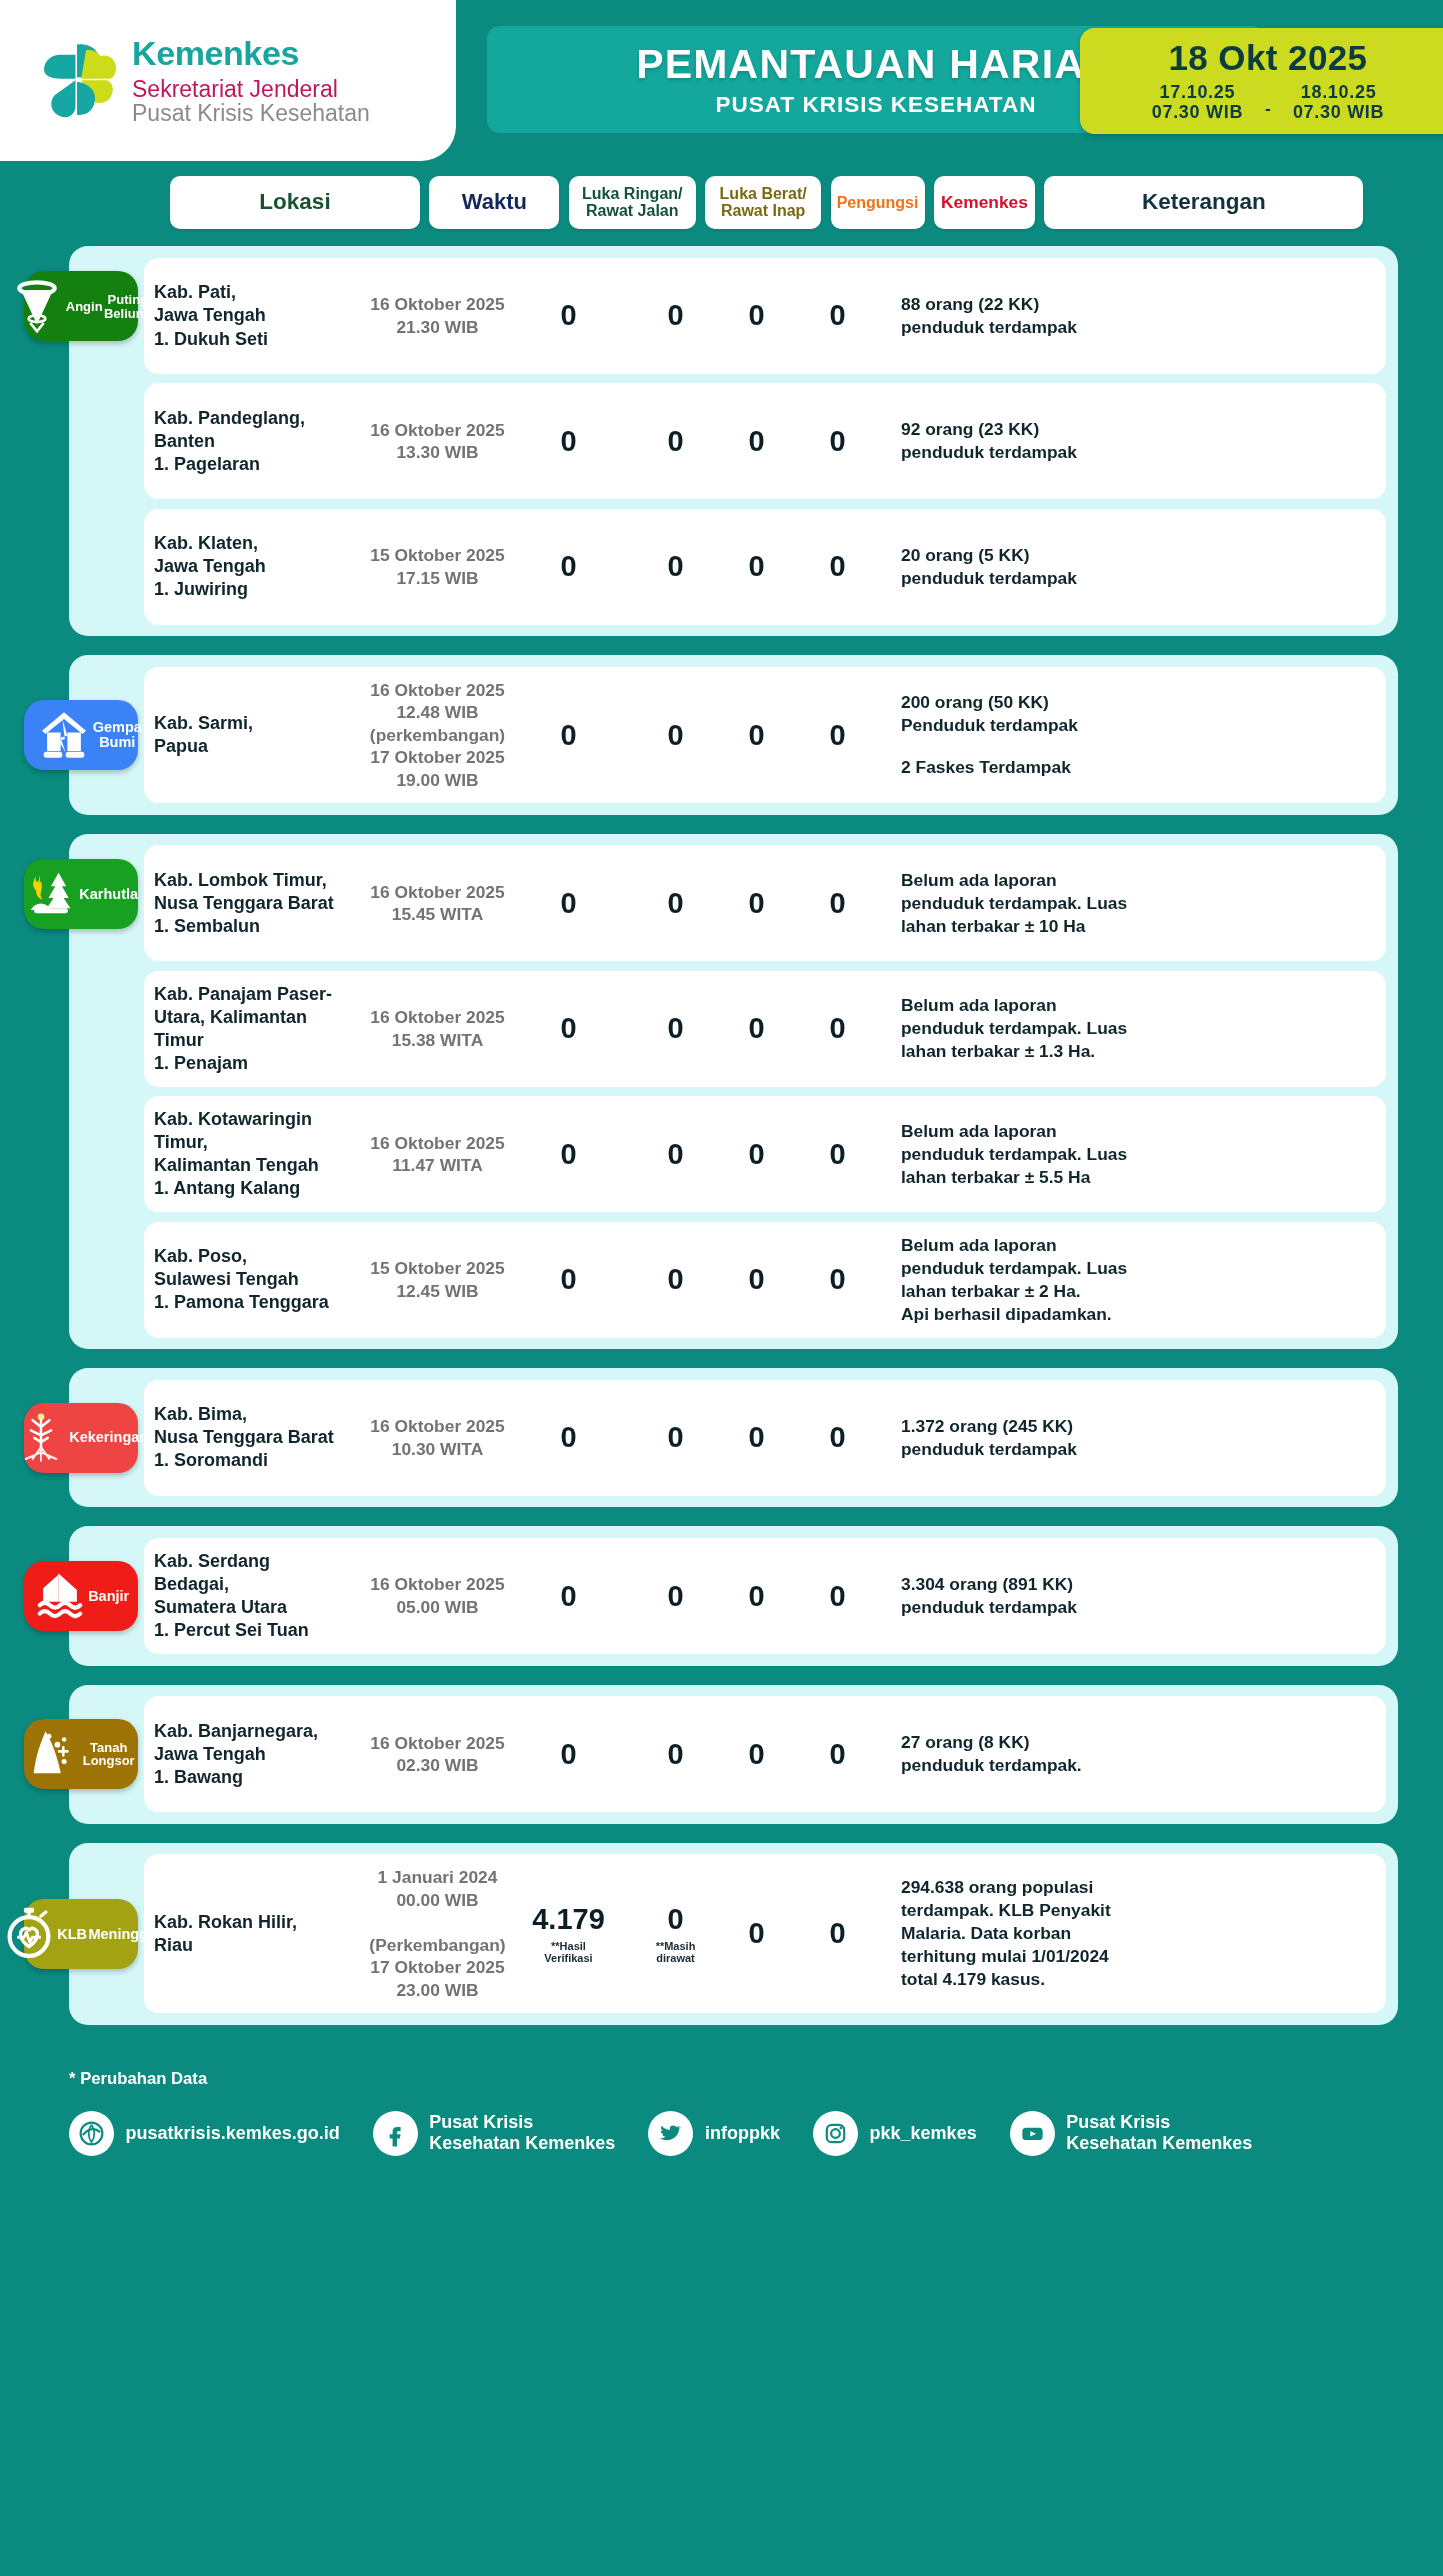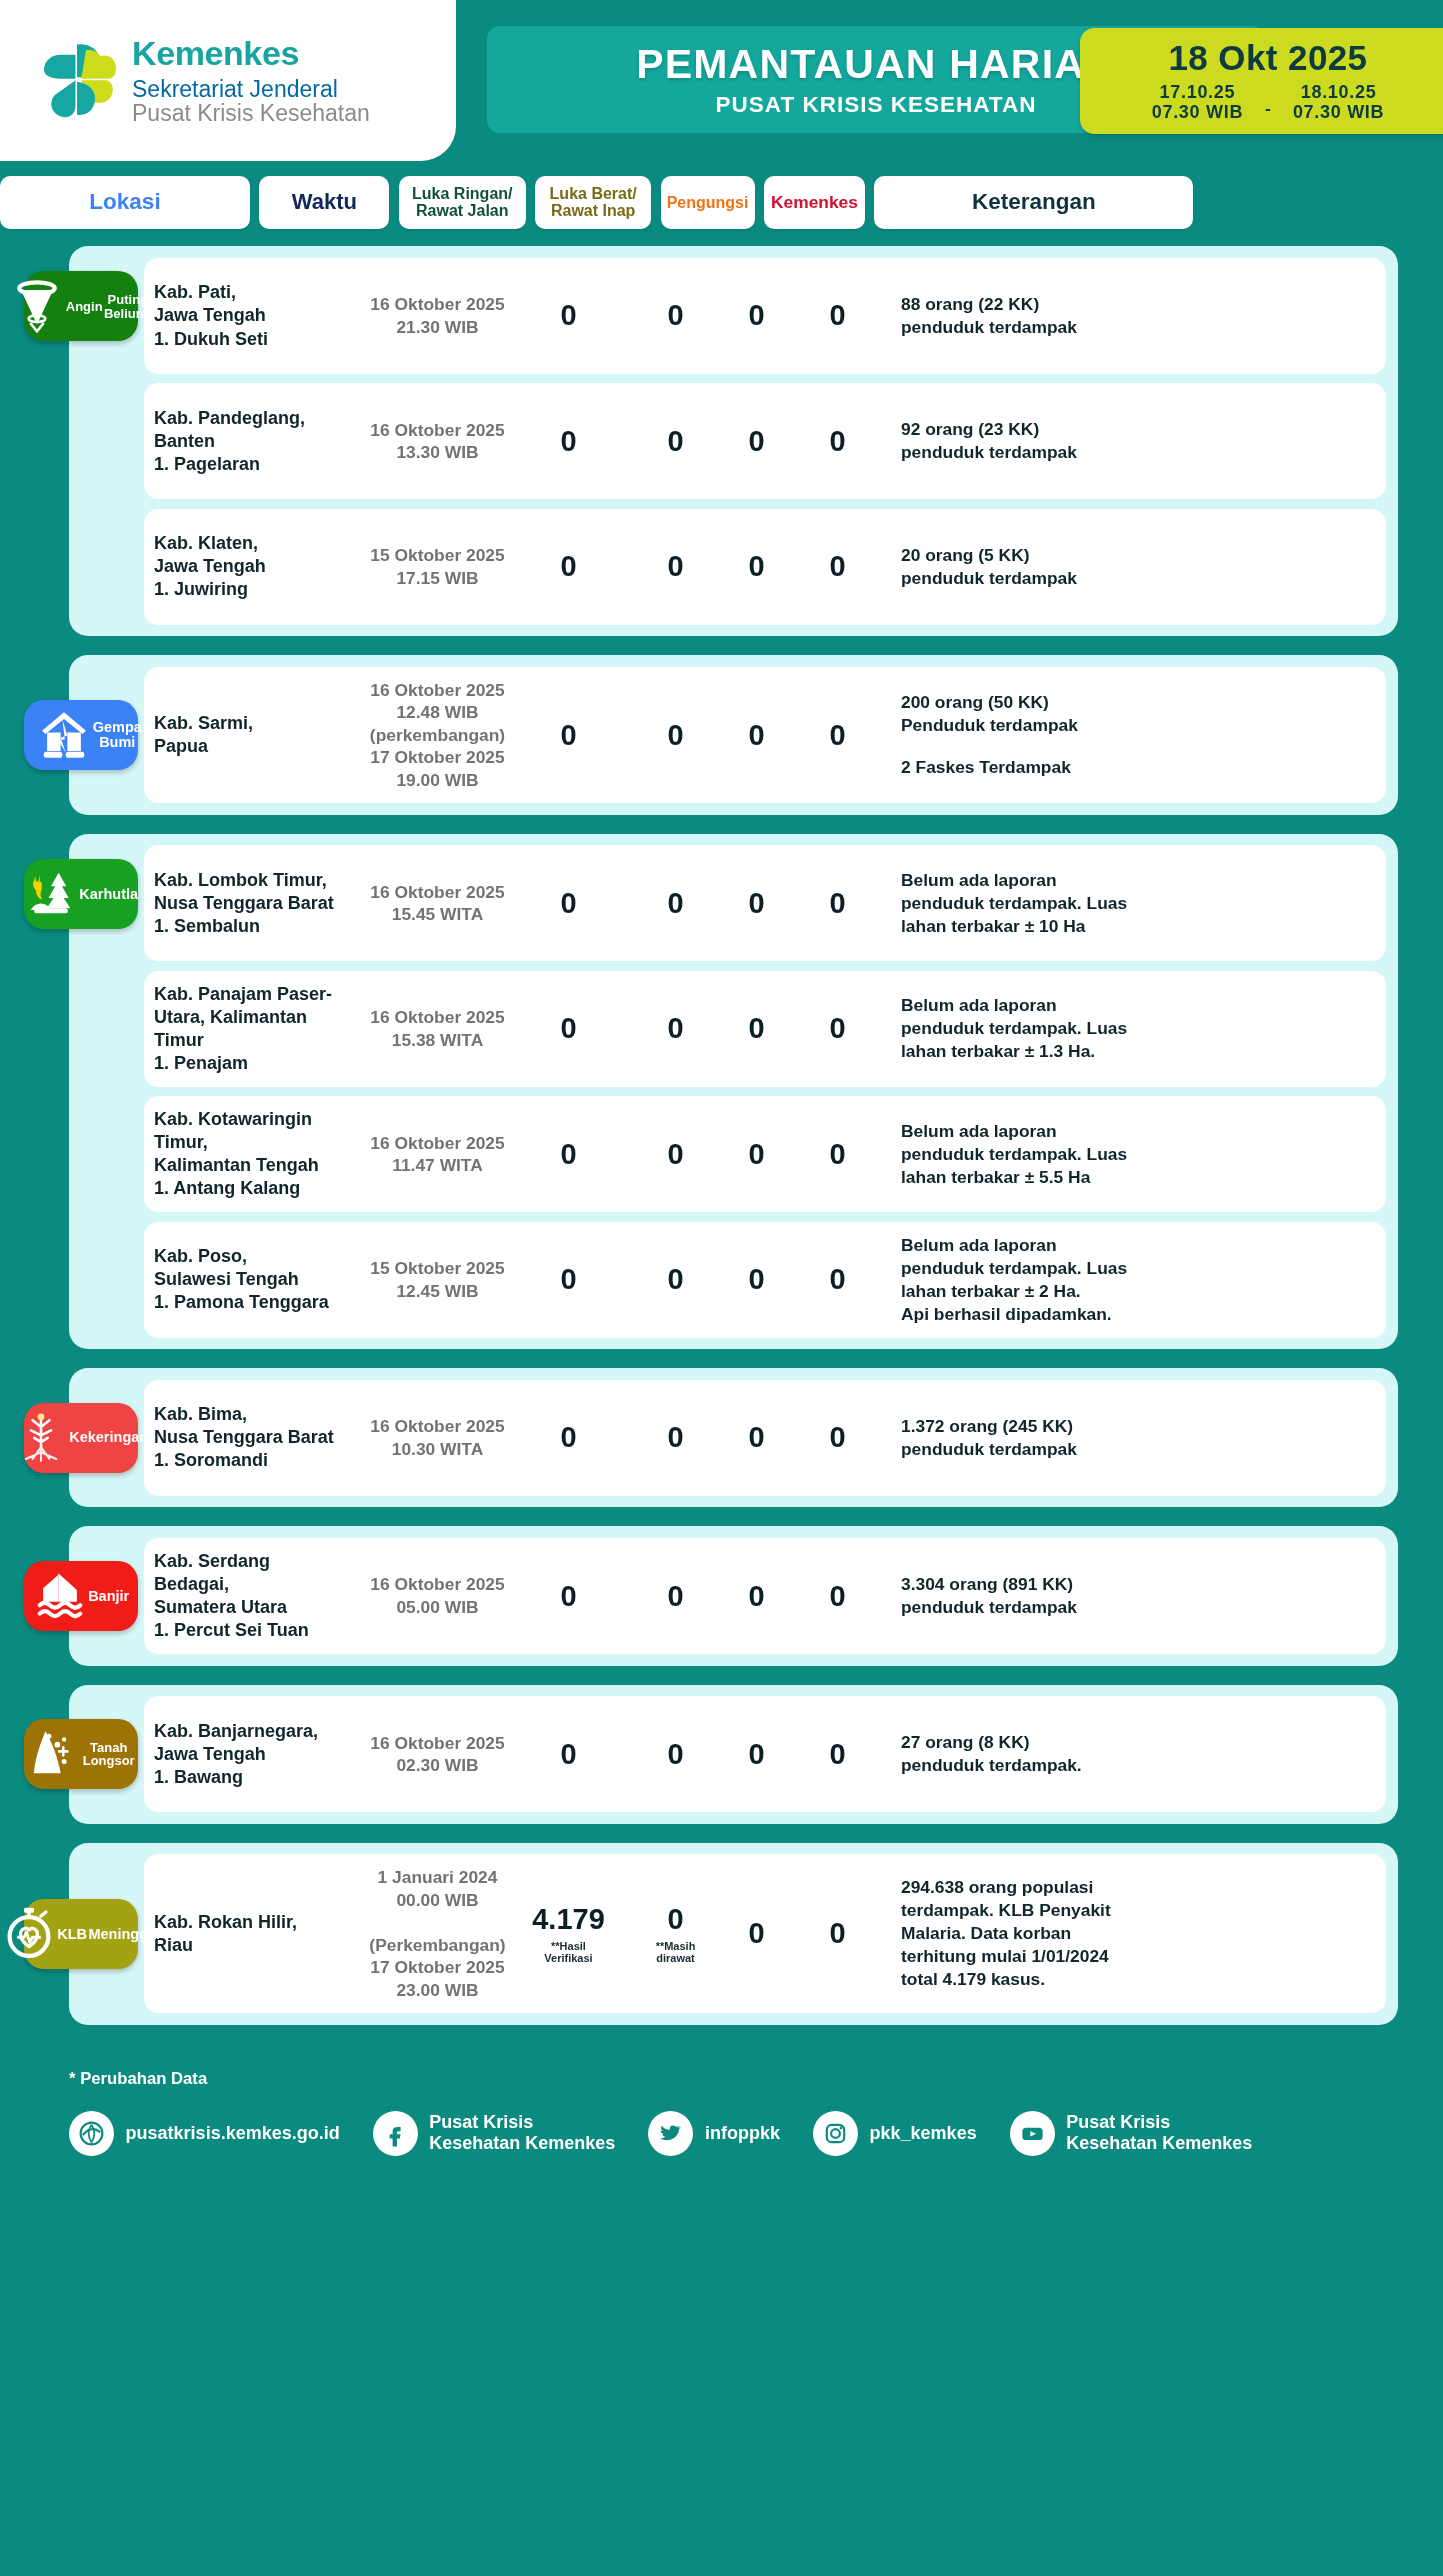--- a/index.html
+++ b/index.html
@@ -15,21 +15,21 @@
   
   .header { position:relative; height:161px; width:100%; }
   .logo-panel {
     position:absolute; left:0; top:0; width:456px; height:161px;
     background:#ffffff; border-bottom-right-radius:35px; border-top-right-radius:0;
     display:flex; align-items:center; padding-left:41px; gap:16px;
   }
   .logo-mark { width:75px; height:80px; flex:0 0 auto; }
   .logo-text { display:flex; flex-direction:column; line-height:1.02; }
   .logo-t1 { font-size:34px; font-weight:bold; color:#18a5a0; letter-spacing:-0.4px; }
-  .logo-t2 { font-size:23px; color:#0369a1; font-weight:400; margin-top:8px; }
+  .logo-t2 { font-size:23px; color:#be185d; font-weight:400; margin-top:8px; }
   .logo-t3 { font-size:23px; color:#8b8b8b; font-weight:400; }
 
   .title-box {
     position:absolute; left:487px; top:26px; width:778px; height:107px;
     background:#14a79c; border-radius:13px;
     display:flex; flex-direction:column; align-items:center; justify-content:center;
   }
   .title-main {
     font-size:41px; font-weight:bold; color:#fff; letter-spacing:1.2px;
     text-shadow:0 2.2px 3.6px rgba(0,0,0,.18);
@@ -48,21 +48,21 @@
   .date-col span { font-size:18px; font-weight:bold; color:#0d3b3f; letter-spacing:0.7px; }
   .date-dash { font-size:17.4px; font-weight:bold; color:#0d3b3f; align-self:flex-end; padding-bottom:4.3px; }
 
   
   .colheads { display:flex; align-items:stretch; padding:14.5px 0 0 0; height:68px; }
   .ch {
     background:#fff; border-radius:10px; display:flex; align-items:center;
     justify-content:center; text-align:center; margin-right:9.4px;
     font-weight:bold; line-height:1.08; box-shadow:0 1.4px 2.9px rgba(0,0,0,.08);
   }
-  .ch-lokasi    { width:250px; font-size:22.5px; color:#3b82f6; }
+  .ch-lokasi    { width:250px; margin-left:170px; font-size:22.5px; color:#14532d; }
   .ch-waktu     { width:130px; font-size:22px; color:#12275c; }
   .ch-ringan    { width:127px; font-size:16px; color:#13513f; }
   .ch-berat     { width:116px; font-size:16px; color:#7a6a14; }
   .ch-pengungsi { width:94px; font-size:16px; color:#f07316; }
   .ch-meninggal { width:101px; font-size:17.4px; color:#d2112f; }
   .ch-ket       { width:319px; font-size:22.5px; color:#11333f; }
 
   
   .groups { padding:17.4px 0 0 0; }
   .group {

